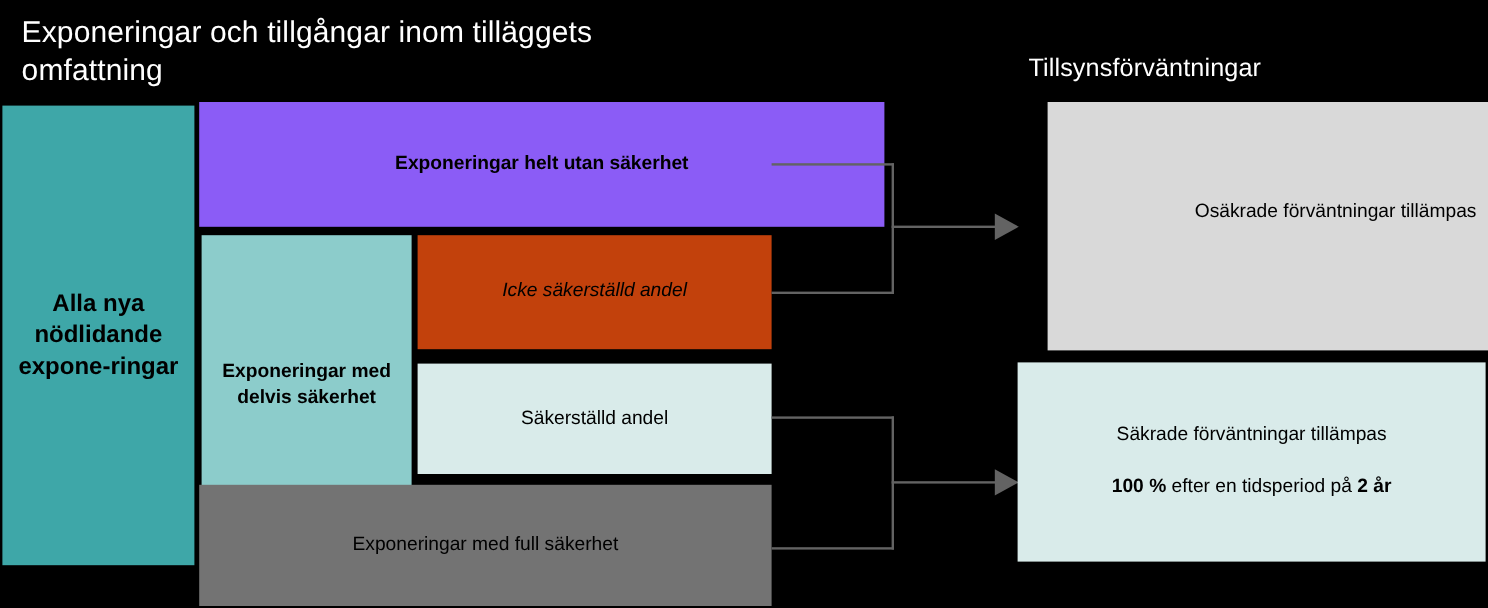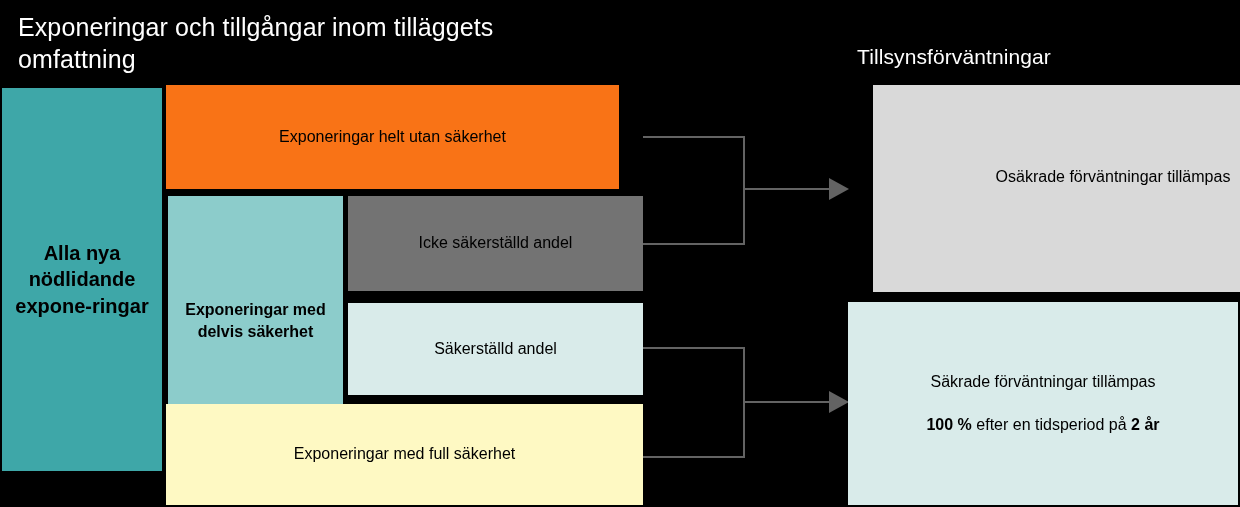--- a/index.html
+++ b/index.html
@@ -68,49 +68,51 @@
     background: #3ea7a8;
     font-weight: 700;
     font-size: 20px;
     line-height: 1.32;
   }
 
   
   #box-unsecured {
     left: 166px;
     top: 85px;
-    width: 453px;
+    width: 571px;
     height: 104px;
-    background: #f97316;
+    background: #8b5cf6;
+    font-weight: bold;
   }
   #box-partial {
     left: 168px;
     top: 196px;
     width: 175px;
     height: 249px;
     background: #8ccccb;
     font-weight: 700;
     line-height: 1.34;
     align-items: center;
   }
   #box-full-collateral {
     left: 166px;
     top: 404px;
     width: 477px;
     height: 101px;
-    background: #fef9c3;
+    background: #737373;
   }
 
   
   #box-unsecured-part {
     left: 348px;
     top: 196px;
     width: 295px;
     height: 95px;
-    background: #737373;
+    background: #c2410c;
+    font-style: italic;
   }
   #box-secured-part {
     left: 348px;
     top: 303px;
     width: 295px;
     height: 92px;
     background: #d9ebea;
     align-items: flex-end;
   }
 
@@ -120,21 +122,21 @@
     top: 85px;
     width: 452px;
     height: 207px;
     background: #d9d9d9;
     padding-left: 38px;
   }
   #box-outcome-secured {
     left: 848px;
     top: 302px;
     width: 390px;
-    height: 203px;
+    height: 166px;
     background: #d9ebea;
   }
   .outcome-line-1 { margin-bottom: 22px; }
   .outcome-line-2 b { font-weight: 700; }
 
   
   .conn {
     position: absolute;
     pointer-events: none;
   }

